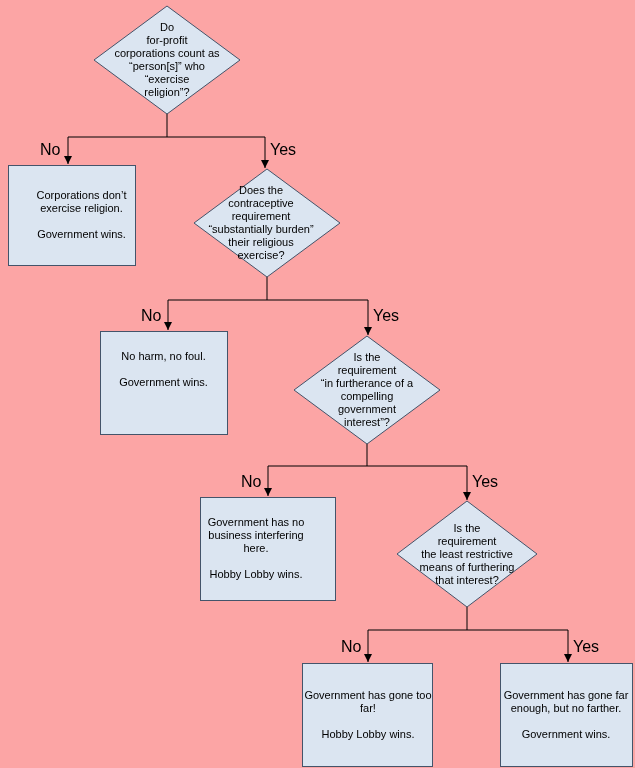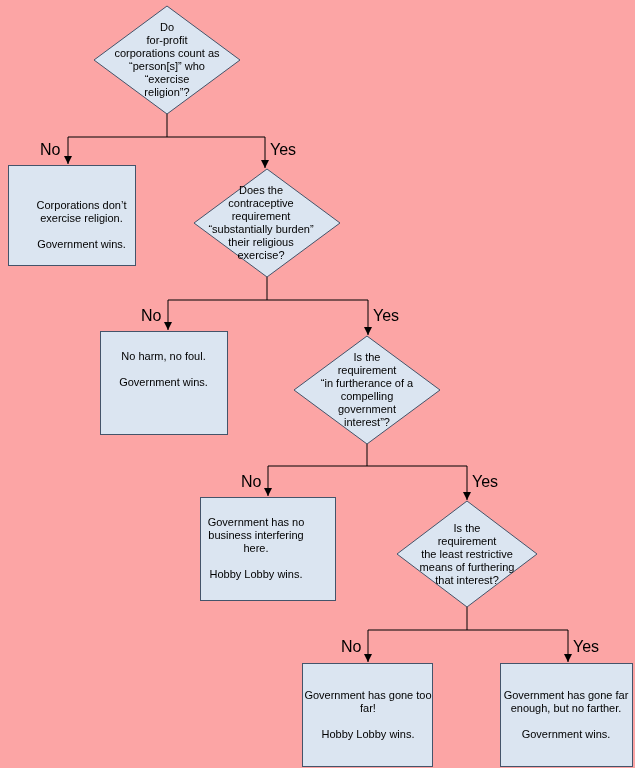--- a/index.html
+++ b/index.html
@@ -113,21 +113,21 @@
 “in furtherance of a
 compelling
 government
 interest”?</div>
   <div class="node-text" style="left:397px; top:501px; width:140px; height:106px">Is the
 requirement
 the least restrictive
 means of furthering
 that interest?</div>
 
-  <div class="node-text" style="left:8px; top:175px; width:147px; height:100px">Corporations don’t
+  <div class="node-text" style="left:8px; top:165px; width:147px; height:100px">Corporations don’t
 exercise religion.
 
 Government wins.</div>
   <div class="node-text" style="left:100px; top:331px; width:127px; height:76px">No harm, no foul.
 
 Government wins.</div>
   <div class="node-text" style="left:200px; top:497px; width:112px; height:103px">Government has no
 business interfering here.
 
 Hobby Lobby wins.</div>

